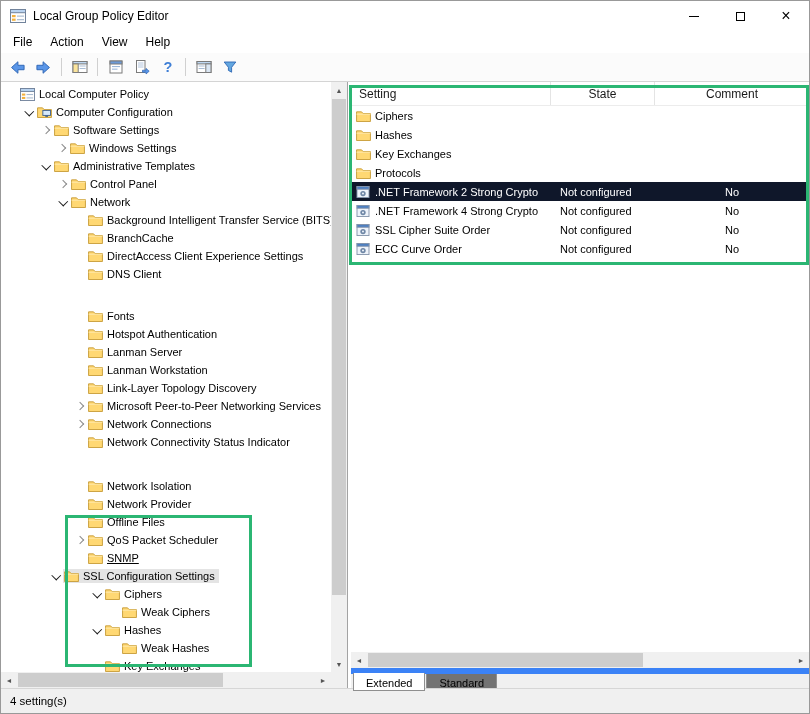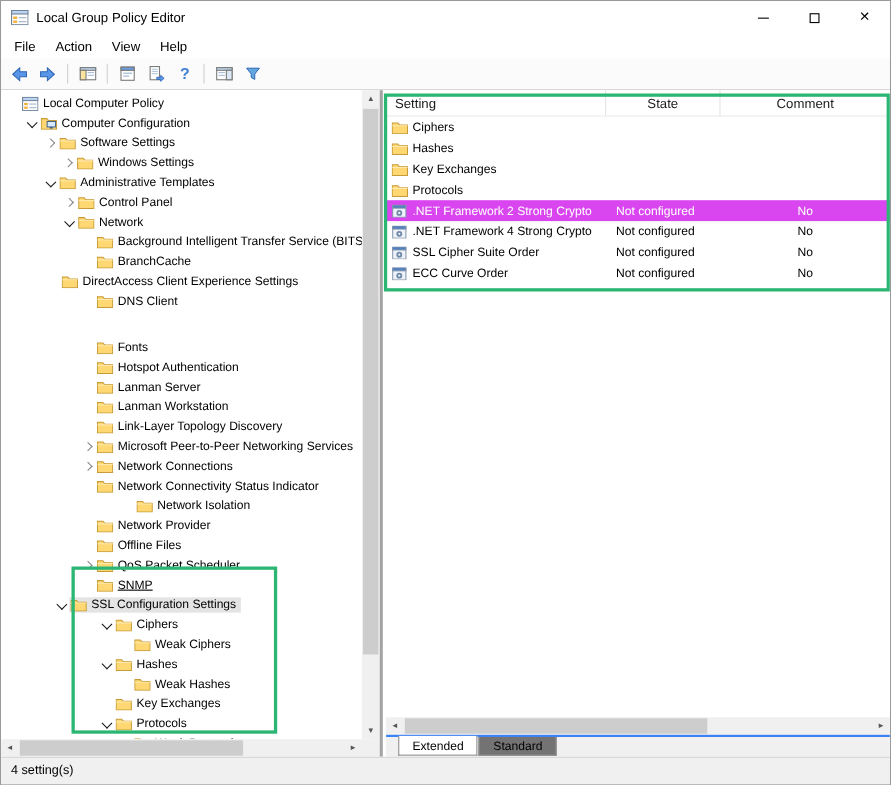--- a/index.html
+++ b/index.html
@@ -25,21 +25,21 @@
   
   .toolbar { position:absolute; top:52px; left:0; right:0; height:29px; display:flex; align-items:center; background:#fbfbfb; border-bottom:1px solid #d4d4d4; padding-left:5px; gap:3px; }
   .tb-btn { width:23px; height:23px; display:flex; align-items:center; justify-content:center; }
   .tb-sep { width:1px; height:18px; background:#d0d0d0; margin:0 3px; }
   .tb-icon { display:flex; }
 
   
   .main { position:absolute; top:81px; left:0; right:0; bottom:25px; background:#fff; }
 
   
-  .tree-pane { position:absolute; left:0; top:0; bottom:0; width:347px; border-right:3px solid #a3a3a3; background:#fff; }
+  .tree-pane { position:absolute; left:0; top:0; bottom:0; width:347px; border-right:1px solid #a3a3a3; background:#fff; }
   .tree-viewport { position:absolute; left:0; top:0; right:16px; bottom:16px; overflow:hidden; padding-top:3px; }
   .trow { display:flex; align-items:center; height:18px; white-space:nowrap; overflow:hidden; }
   .chev { flex:0 0 14px; width:14px; height:14px; position:relative; }
   .chev.collapsed::after { content:''; position:absolute; left:4px; top:4px; width:5px; height:5px; border-top:1.2px solid #8a8a8a; border-right:1.2px solid #8a8a8a; transform:rotate(45deg); }
   .chev.expanded::after { content:''; position:absolute; left:3.5px; top:2.5px; width:5.5px; height:5.5px; border-bottom:1.5px solid #1a1a1a; border-right:1.5px solid #1a1a1a; transform:rotate(45deg); }
   .tnode { display:flex; align-items:center; gap:4px; padding:1px 4px 1px 1px; }
   .ticon { flex:0 0 15px; display:flex; }
   .tlabel { font-size:11px; }
 
   
@@ -64,21 +64,21 @@
   .col-state { width:104px; justify-content:center; border-right:1px solid #e4e4e4; }
   .col-comment { flex:1; justify-content:center; }
   .list-rows { position:absolute; top:24px; left:0; right:0; bottom:36px; overflow:hidden; }
   .lrow { display:flex; align-items:center; height:19px; font-size:11px; }
   .lname { width:200px; display:flex; align-items:center; gap:4px; padding-left:5px; overflow:hidden; white-space:nowrap; }
   .licon { flex:0 0 15px; display:flex; }
   .lstate { width:104px; padding-left:9px; }
   .lcomment { flex:1; display:flex; justify-content:center; }
 
   
-  .tabs-strip { position:absolute; left:0; right:0; bottom:0; height:20px; background:#f0f0f0; border-top:2px solid #3b82f6; display:flex; padding-left:11px; font-size:11px; }
+  .tabs-strip { position:absolute; left:0; right:0; bottom:0; height:20px; background:#f0f0f0; border-top:6px solid #3b82f6; display:flex; padding-left:2px; font-size:11px; }
   .tab { padding:2px 12px 0; border:1px solid #8f8f8f; border-top:none; background:#737373; height:17px; display:flex; align-items:center; margin-right:1px; }
   .tab.active { background:#fff; margin-top:-1px; height:18px; z-index:2; }
 
   
   .statusbar { position:absolute; left:0; right:0; bottom:0; height:25px; background:#f0f0f0; border-top:1px solid #d6d6d6; display:flex; align-items:center; padding-left:9px; font-size:11.5px; }
 
   
   .anno { position:absolute; border:3px solid #2bb673; pointer-events:none; z-index:50; background:transparent; }
   .anno-list { left:348px; top:84px; width:460px; height:180px; }
   .anno-tree { left:64px; top:514px; width:187px; height:152px; }
@@ -307,21 +307,21 @@
             <span class="tnode">
               <span class="ticon">
                 <svg viewBox="0 0 16 13" width="15" height="12">
                   <path d="M0.5 2 h5.4 l1.7 1.9 h7.9 v8.6 H0.5 Z" fill="#ffd873" stroke="#c79b36" stroke-width="1"></path>
                   <path d="M0.5 4.6 h15" stroke="#ffe9ae" stroke-width="1"></path>
                 </svg>
               </span>
               <span class="tlabel">BranchCache</span>
             </span>
           </div>
-          <div class="trow" style="padding-left: 40px;">
+          <div class="trow" style="padding-left: 72px;">
             <span class="chev none"></span>
             <span class="tnode">
               <span class="ticon">
                 <svg viewBox="0 0 16 13" width="15" height="12">
                   <path d="M0.5 2 h5.4 l1.7 1.9 h7.9 v8.6 H0.5 Z" fill="#ffd873" stroke="#c79b36" stroke-width="1"></path>
                   <path d="M0.5 4.6 h15" stroke="#ffe9ae" stroke-width="1"></path>
                 </svg>
               </span>
               <span class="tlabel">DirectAccess Client Experience Settings</span>
             </span>
@@ -427,21 +427,21 @@
             <span class="tnode">
               <span class="ticon">
                 <svg viewBox="0 0 16 13" width="15" height="12">
                   <path d="M0.5 2 h5.4 l1.7 1.9 h7.9 v8.6 H0.5 Z" fill="#ffd873" stroke="#c79b36" stroke-width="1"></path>
                   <path d="M0.5 4.6 h15" stroke="#ffe9ae" stroke-width="1"></path>
                 </svg>
               </span>
               <span class="tlabel">Network Connectivity Status Indicator</span>
             </span>
           </div>
-          <div class="trow" style="padding-left: 108px;">
+          <div class="trow" style="padding-left: 72px; margin-top: 26px;">
             <span class="chev none"></span>
             <span class="tnode">
               <span class="ticon">
                 <svg viewBox="0 0 16 13" width="15" height="12">
                   <path d="M0.5 2 h5.4 l1.7 1.9 h7.9 v8.6 H0.5 Z" fill="#ffd873" stroke="#c79b36" stroke-width="1"></path>
                   <path d="M0.5 4.6 h15" stroke="#ffe9ae" stroke-width="1"></path>
                 </svg>
               </span>
               <span class="tlabel">Network Isolation</span>
             </span>
@@ -656,21 +656,21 @@
                 <svg viewBox="0 0 16 13" width="15" height="12">
                   <path d="M0.5 2 h5.4 l1.7 1.9 h7.9 v8.6 H0.5 Z" fill="#ffd873" stroke="#c79b36" stroke-width="1"></path>
                   <path d="M0.5 4.6 h15" stroke="#ffe9ae" stroke-width="1"></path>
                 </svg>
               </span>
               <span>Protocols</span>
             </div>
             <div class="lstate"></div>
             <div class="lcomment"></div>
           </div>
-          <div class="lrow" style="background: #d946ef; color: rgb(255, 255, 255); justify-content: center;">
+          <div class="lrow" style="background: #0f172a; color: rgb(255, 255, 255); justify-content: center;">
             <div class="lname">
               <span class="licon">
                 <svg viewBox="0 0 14 13" width="14" height="12">
                   <rect x="0.5" y="0.5" width="13" height="12" fill="#eef3fa" stroke="#8494ab"></rect>
                   <rect x="0.5" y="0.5" width="13" height="3" fill="#4d7fc1" stroke="#8494ab"></rect>
                   <circle cx="7" cy="8.2" r="2.9" fill="#6f87a6"></circle>
                   <circle cx="7" cy="8.2" r="1.1" fill="#eef3fa"></circle>
                 </svg>
               </span>
               <span>.NET Framework 2 Strong Crypto</span>

